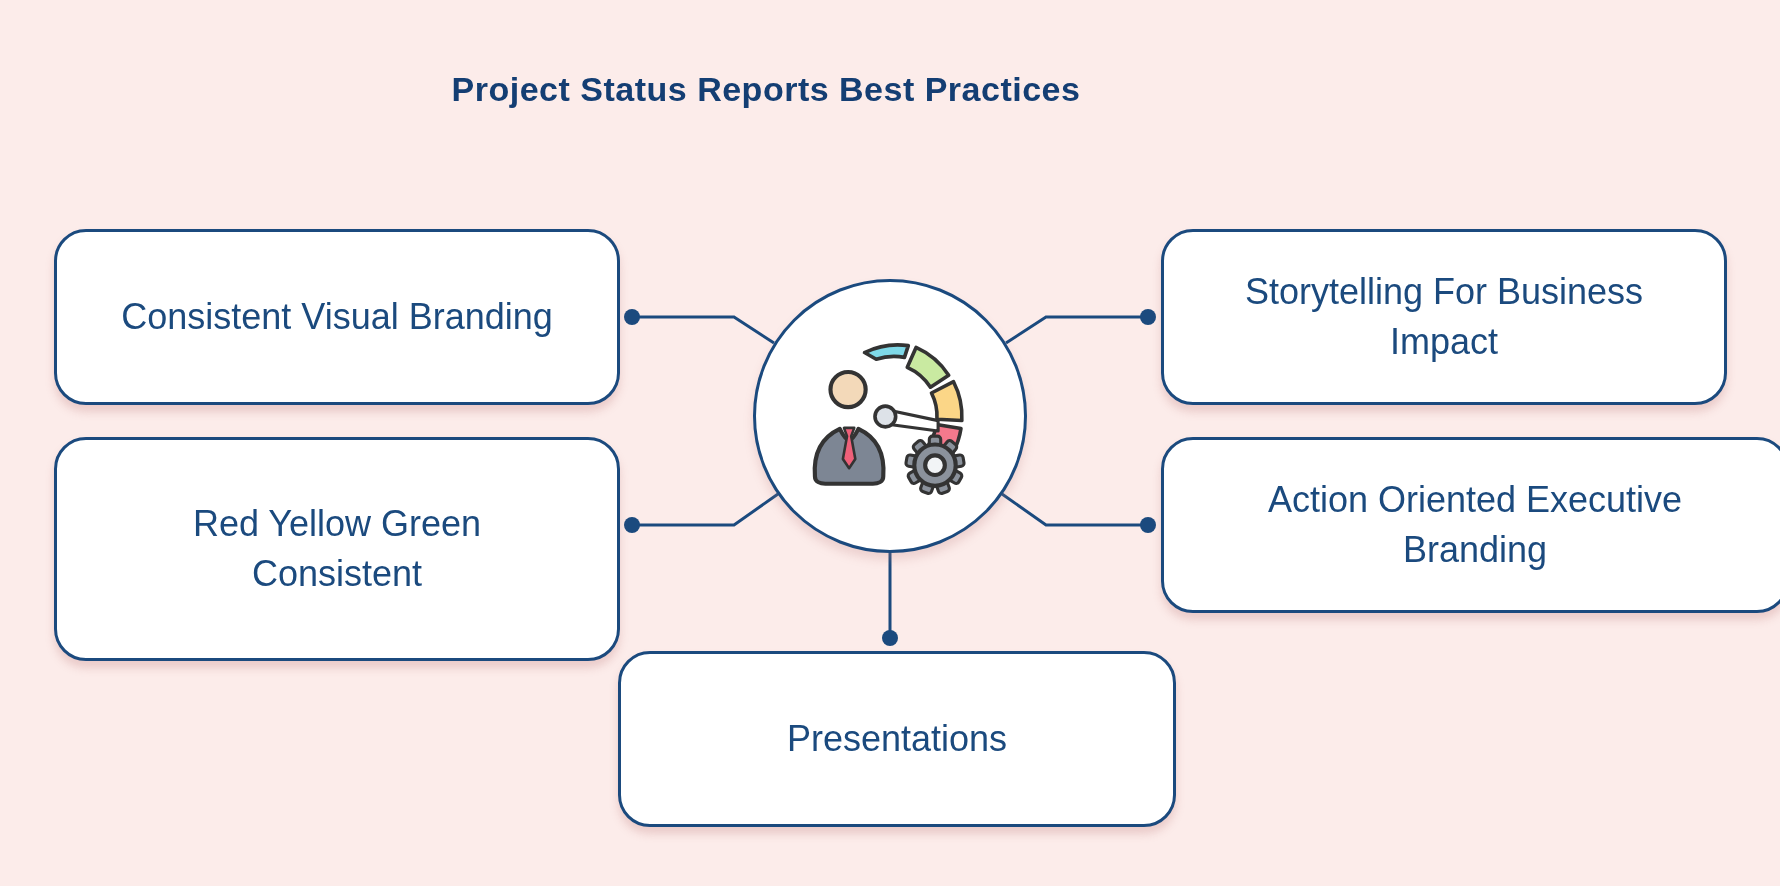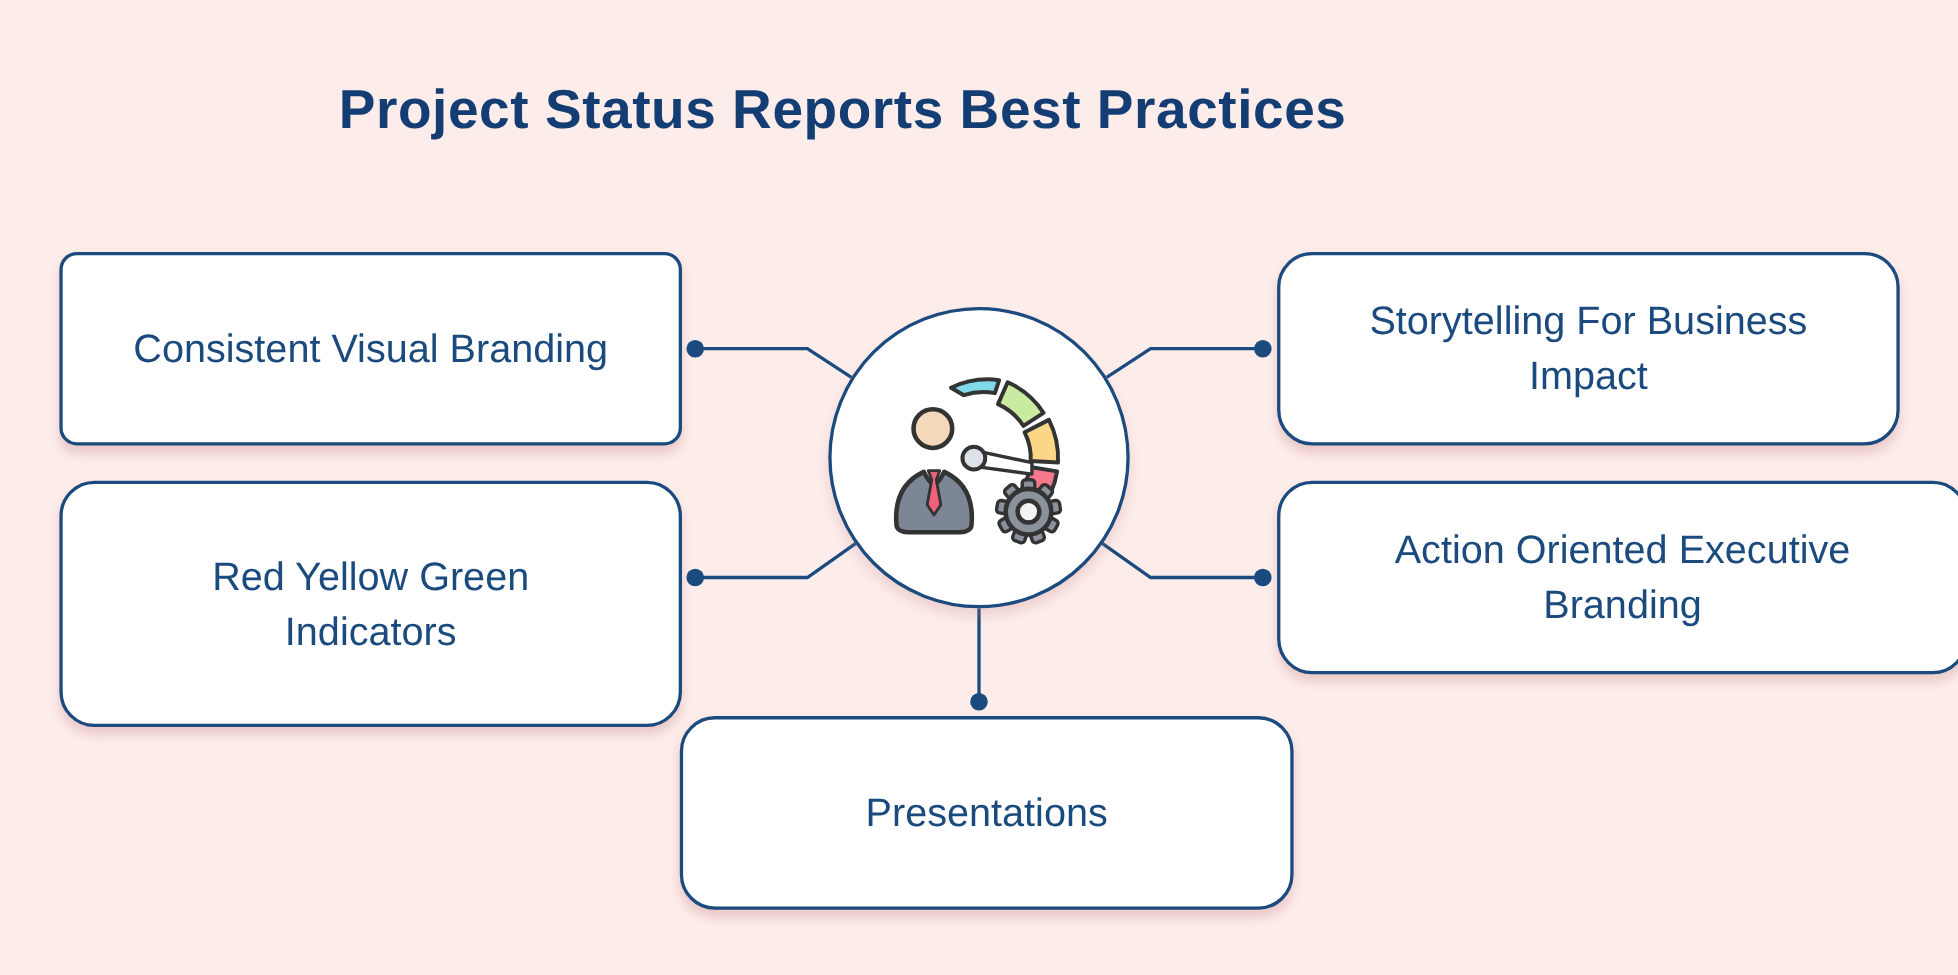--- a/index.html
+++ b/index.html
@@ -35,42 +35,42 @@
   .connectors{
     position:absolute;
     left:0; top:0;
     width:1780px; height:886px;
   }
   .title{
     position:absolute;
     left:0; top:70px;
     width:1532px;
     text-align:center;
-    font-size:50px;
+    font-size:34px;
     font-weight:bold;
     letter-spacing:0.5px;
     color:var(--title-color);
   }
   .node{
     position:absolute;
     box-sizing:border-box;
     background:var(--node-fill);
     border:3px solid var(--navy);
     border-radius:32px;
     box-shadow:0 7px 9px rgba(196,130,130,0.30);
     display:flex;
     align-items:center;
     justify-content:center;
     text-align:center;
     color:var(--navy);
     font-size:36px;
     line-height:1.38;
   }
   .node .line{display:block; white-space:nowrap;}
-  .node-top-left     {left:54px;   top:229px; width:566px; height:176px;border-radius:16px;}
+  .node-top-left     {left:54px;   top:229px; width:566px; height:176px;}
   .node-middle-left  {left:54px;   top:437px; width:566px; height:224px;}
   .node-top-right    {left:1161px; top:229px; width:566px; height:176px;justify-content:center;}
   .node-middle-right {left:1161px; top:437px; width:628px; height:176px;}
   .node-bottom-center{left:618px;  top:651px; width:558px; height:176px;}
   .hub{
     position:absolute;
     left:753px; top:279px;
     width:274px; height:274px;
     box-sizing:border-box;
     background:var(--node-fill);
@@ -109,21 +109,21 @@
   <div class="node node-top-left">
     <div>
       <span class="line">Consistent Visual Branding</span>
       <span class="line"></span>
     </div>
   </div>
 
   <div class="node node-middle-left">
     <div>
       <span class="line">Red Yellow Green</span>
-      <span class="line">Indicators</span>
+      <span class="line">Consistent</span>
     </div>
   </div>
 
   <div class="node node-top-right">
     <div>
       <span class="line">Storytelling For Business</span>
       <span class="line">Impact</span>
     </div>
   </div>
 

